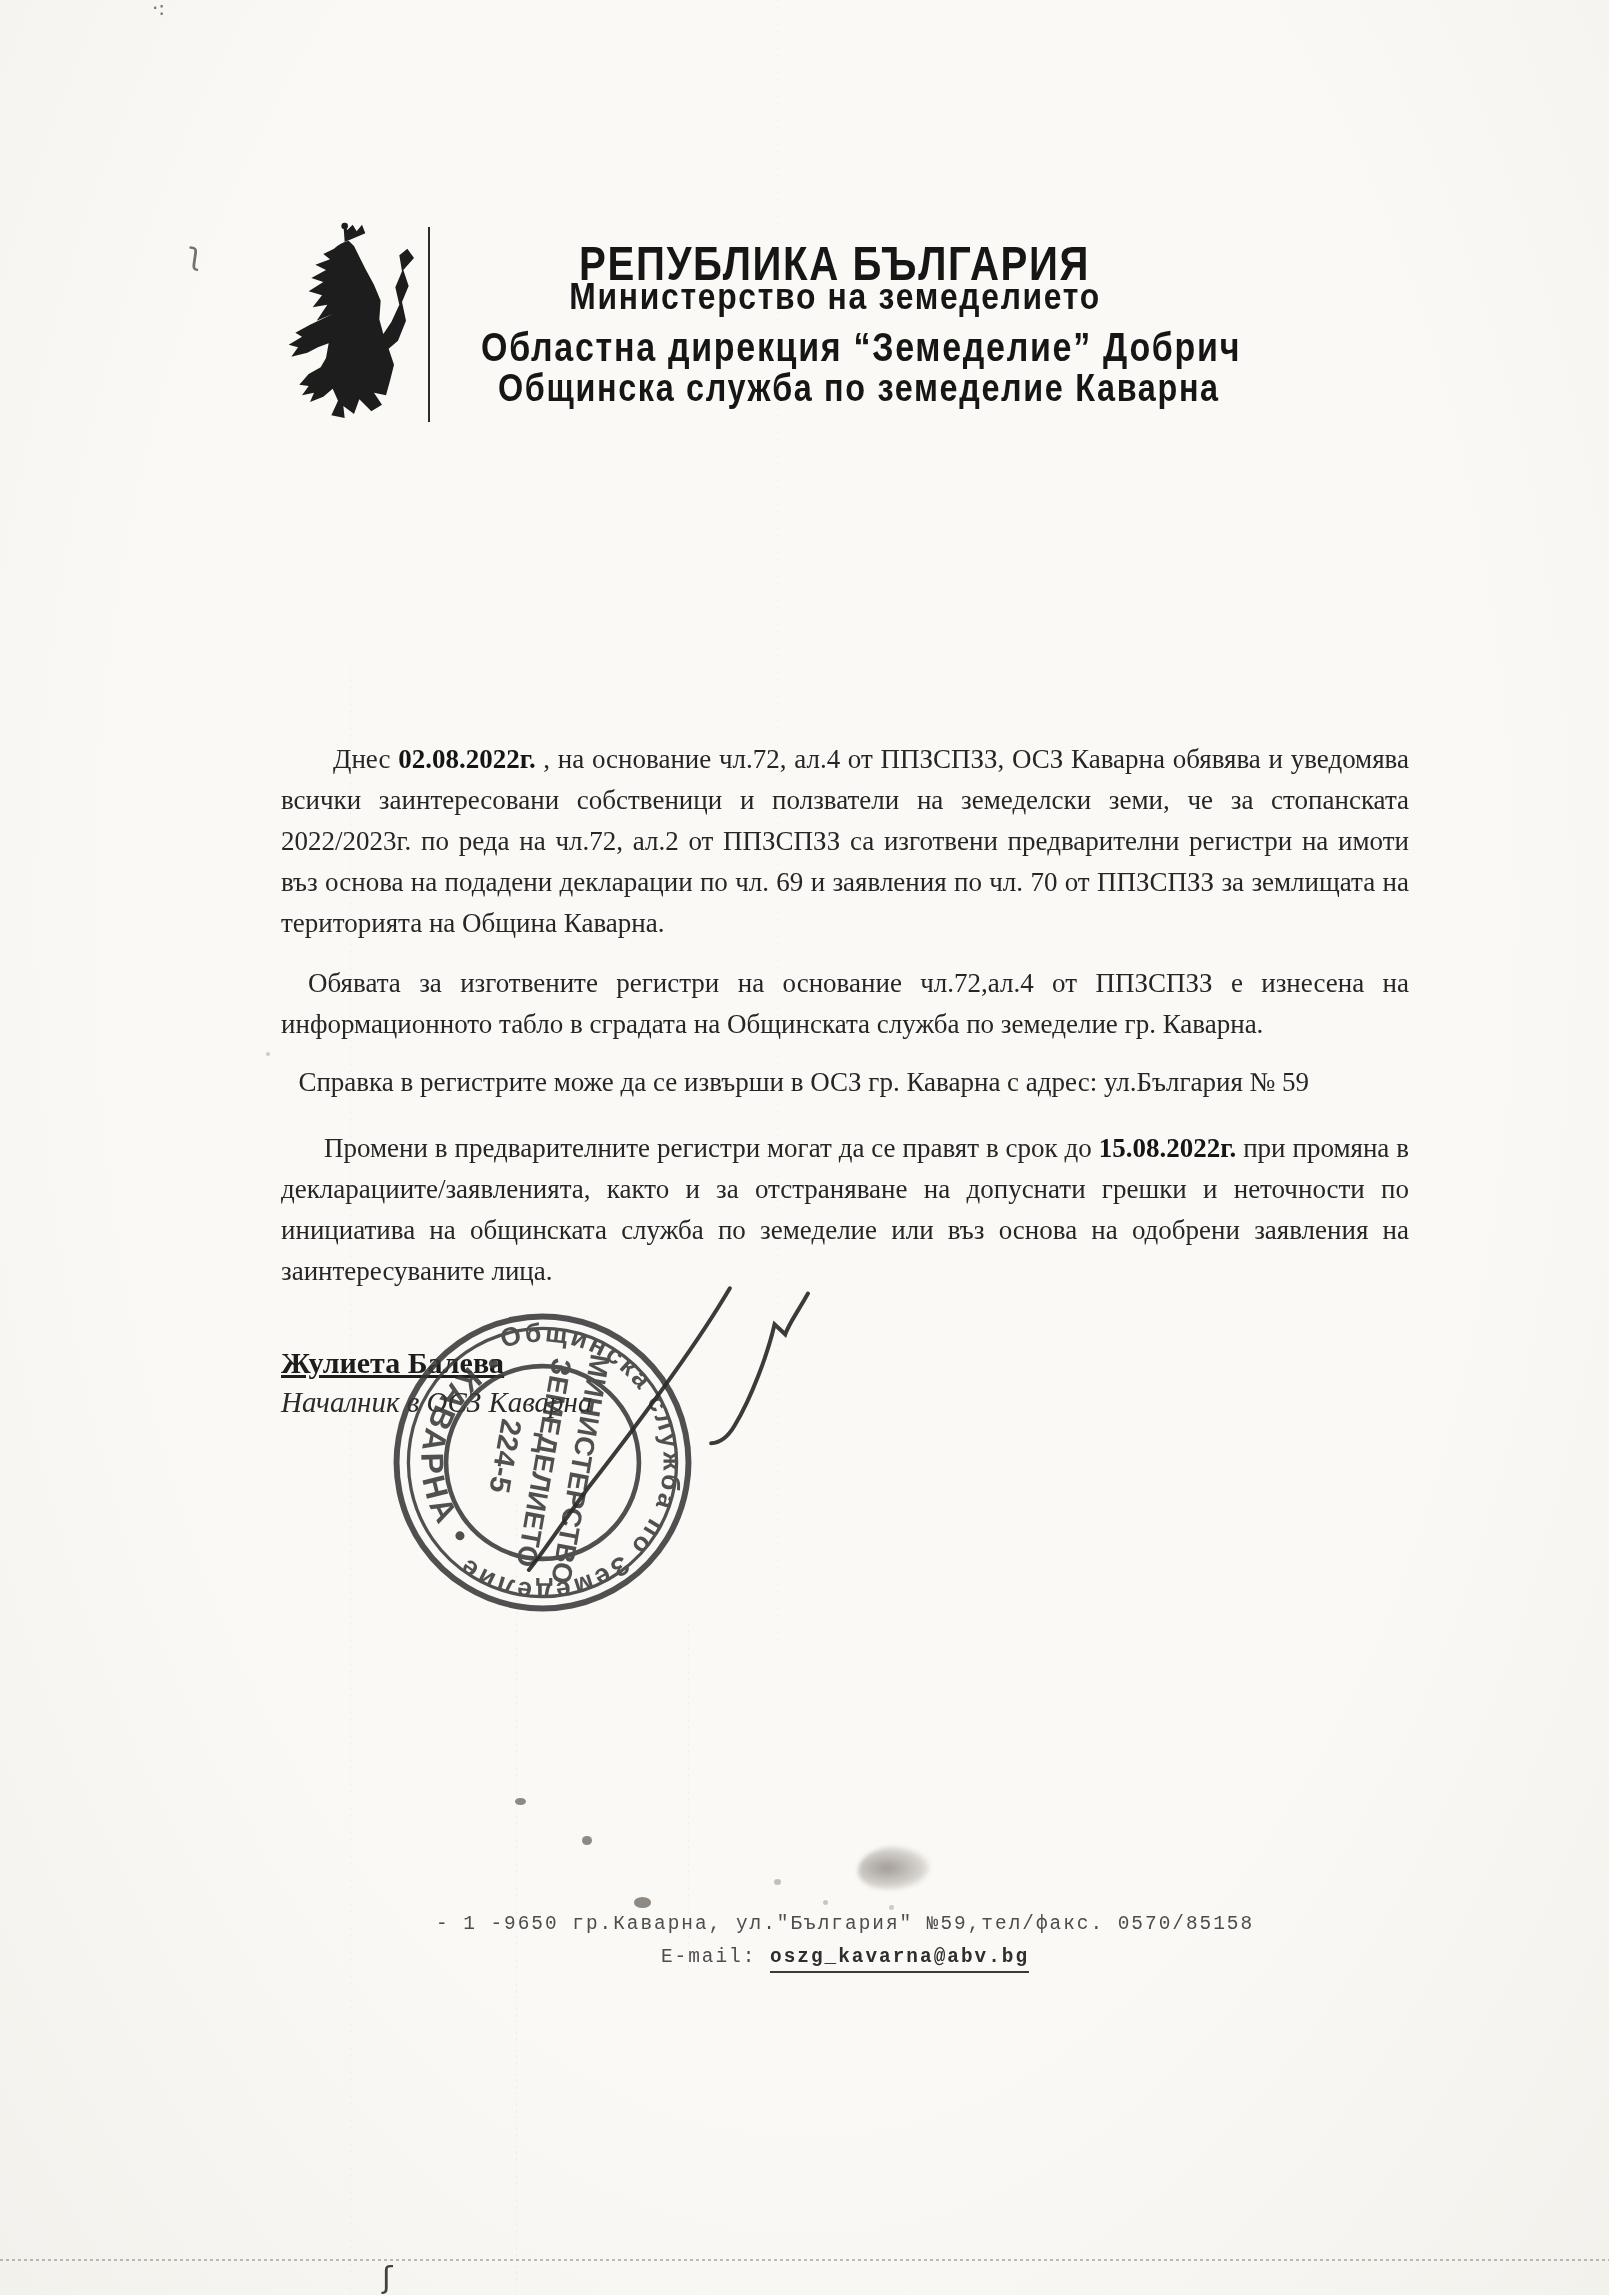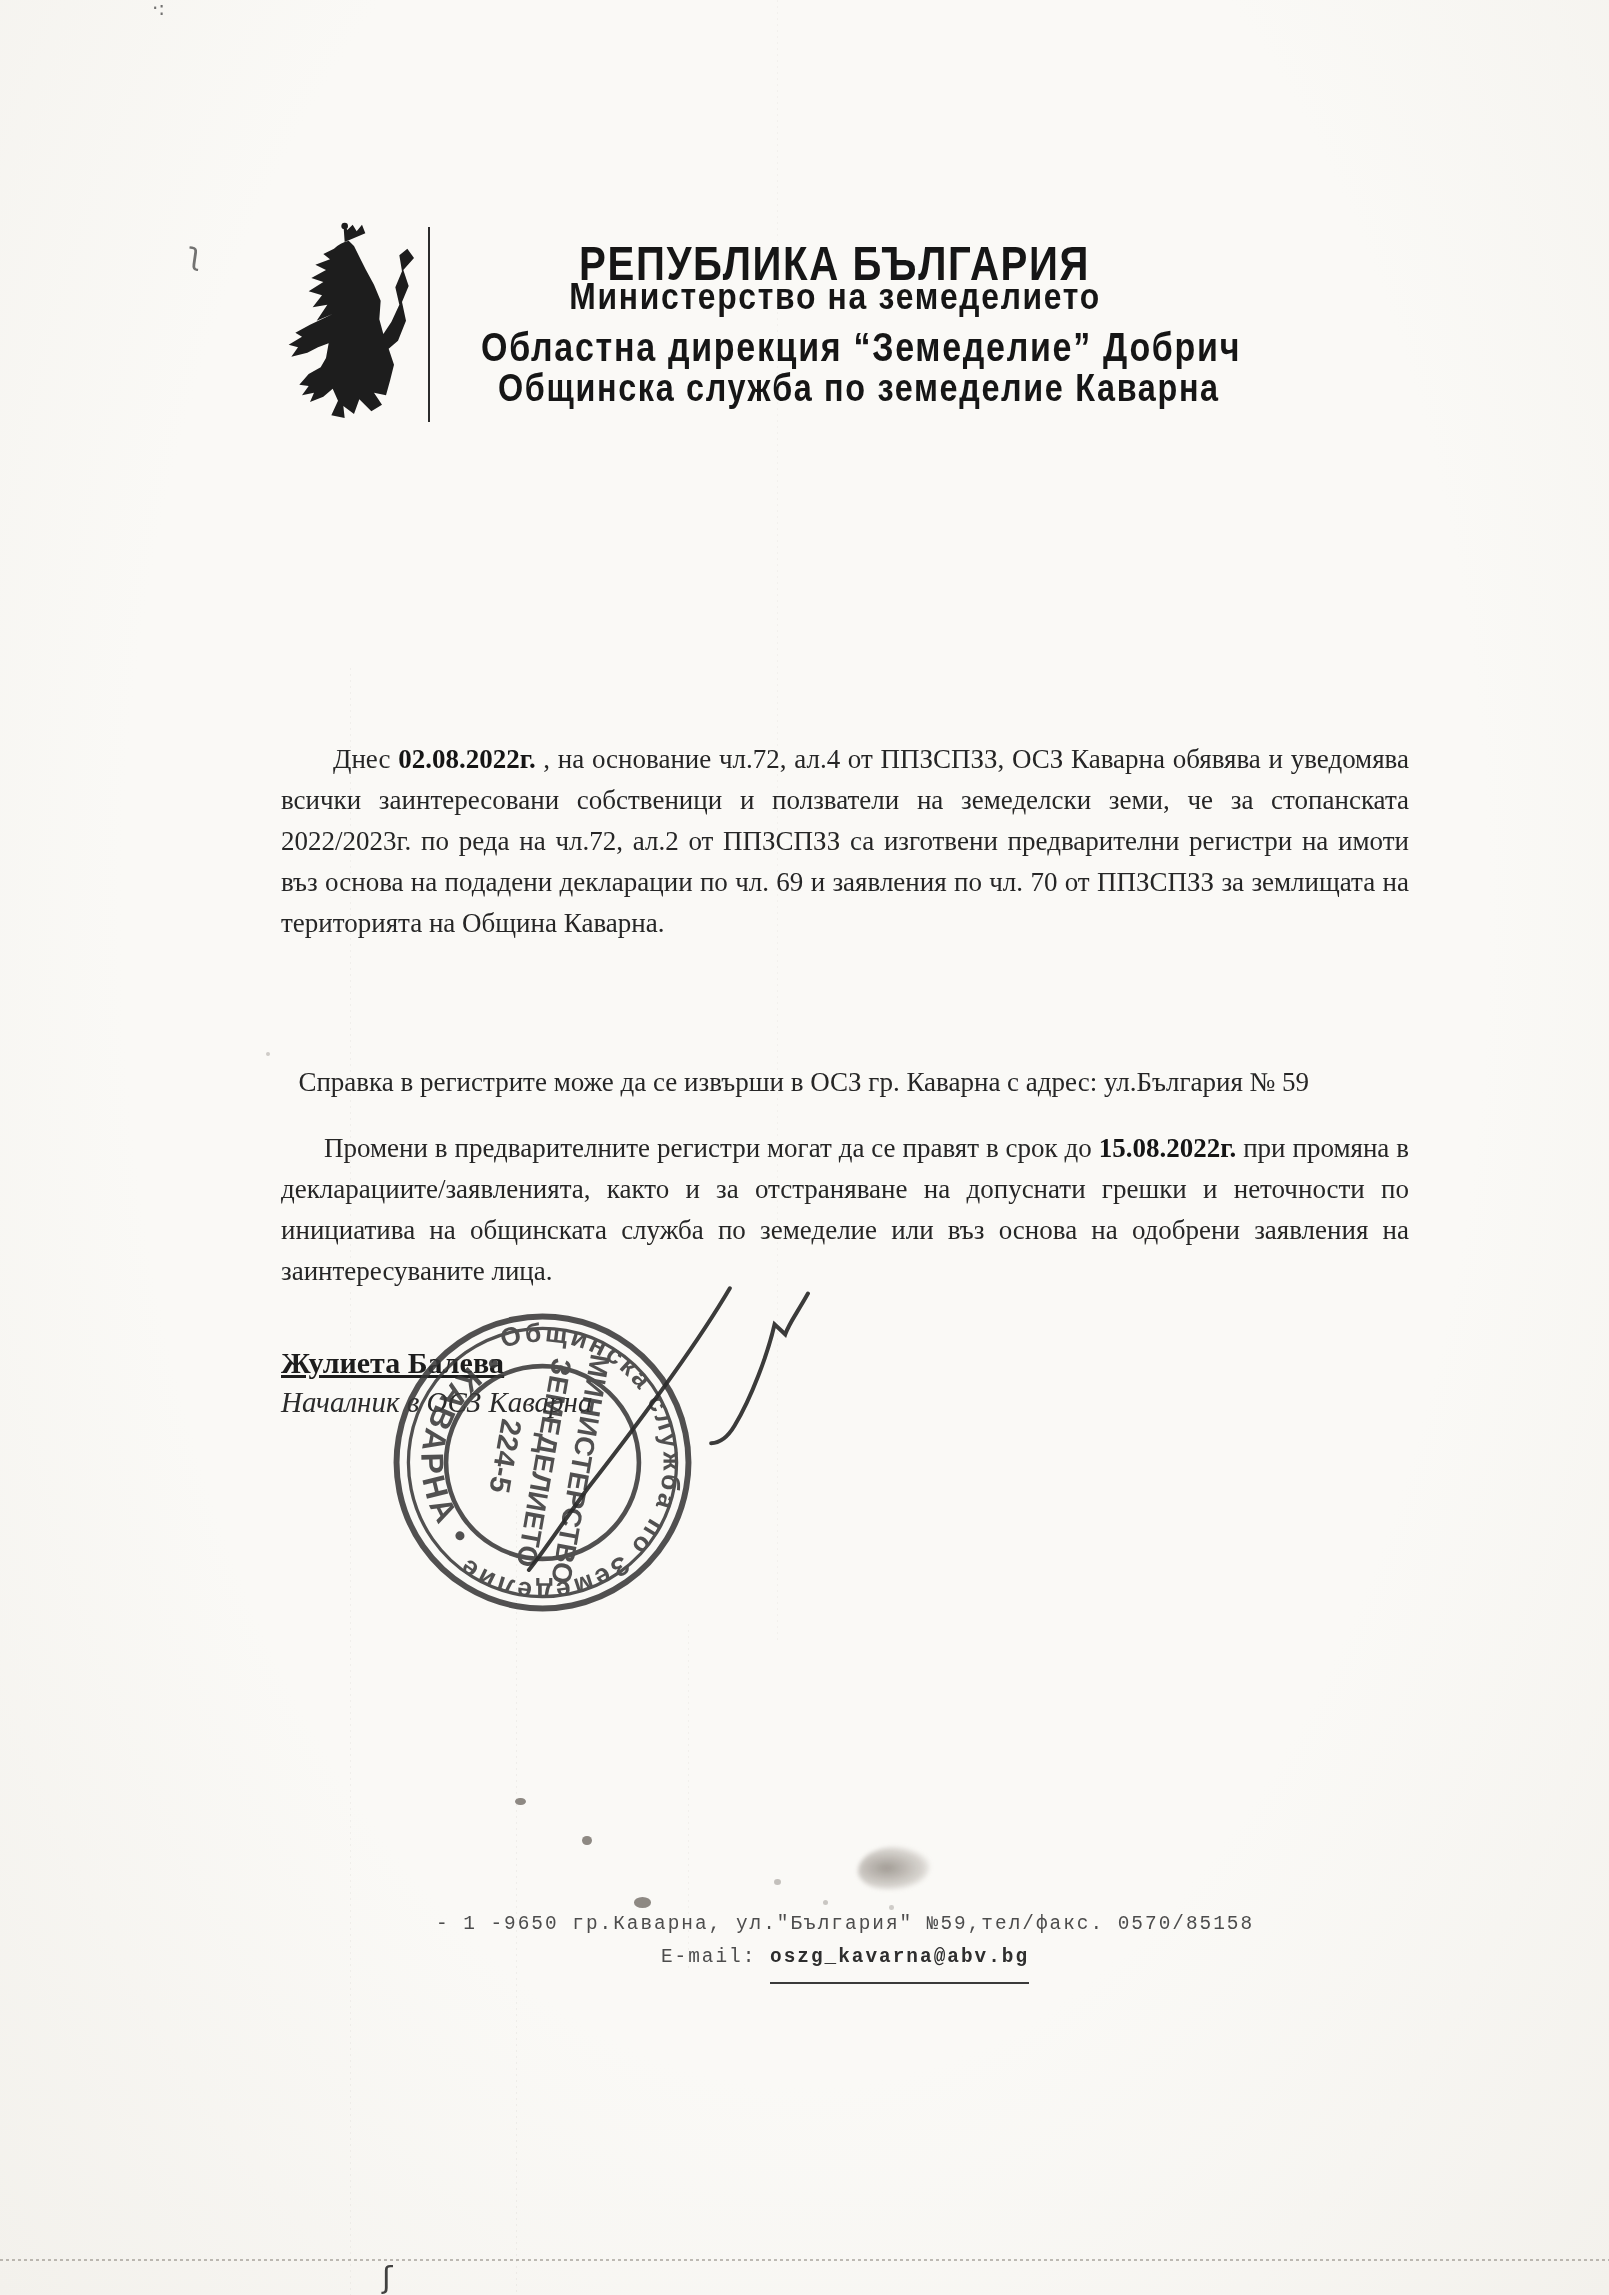--- a/index.html
+++ b/index.html
@@ -35,21 +35,21 @@
   
   .sig-name{position:absolute; left:281px; top:1346px; font-size:30px; font-weight:bold; color:#1d1d1d;text-decoration:underline;}
   .sig-role{position:absolute; left:281px; top:1386px; font-size:29px; font-style:italic; color:#2a2a2a;}
   .stamp{position:absolute; left:384px; top:1303px; width:317px; height:319px; opacity:.87; filter:blur(0.3px);}
   .signature{position:absolute; left:374px; top:1268px; width:474px; height:381px; opacity:.92;}
   
   .foot{position:absolute; left:281px; width:1128px; text-align:center;
         font-family:"Liberation Mono", monospace; color:#4d4d4d; white-space:nowrap;}
   .f1{top:1913px; font-size:19.4px; letter-spacing:2px;}
   .f2{top:1946px; font-size:19.4px; letter-spacing:2px;}
-  .f2 .email{font-weight:bold; color:#2e2e2e; border-bottom:2px solid #3a3a3a; padding-bottom:14px;}
+  .f2 .email{font-weight:bold; color:#2e2e2e; border-bottom:2px solid #3a3a3a; padding-bottom:3px;}
   
   .vfold{position:absolute; width:1.3px;
          background-image:repeating-linear-gradient(180deg, rgba(110,100,90,.55) 0 2px, transparent 2px 6px);}
   .vf1{left:350px; top:668px; height:1627px; opacity:.12;}
   .vf2{left:516px; top:1504px; height:792px; opacity:.14;}
   .vf3{left:688px; top:1624px; height:347px; opacity:.11;}
   .vf4{left:777px; top:0px; height:1644px; opacity:.10;}
   .hdash{position:absolute; left:0; top:2259px; width:1610px; height:2px; opacity:.55;
          background-image:repeating-linear-gradient(90deg, rgba(95,88,78,.7) 0 2.7px, transparent 2.7px 6px);}
   .smudge{position:absolute; border-radius:60% 40% 55% 45%; filter:blur(2px);}
@@ -85,20 +85,21 @@
     <div class="sep"></div>
     <div class="hline h1"><span>РЕПУБЛИКА БЪЛГАРИЯ</span></div>
     <div class="hline h2"><span>Министерство на земеделието</span></div>
     <div class="hline h3"><span>Областна дирекция “Земеделие” Добрич</span></div>
     <div class="hline h4"><span>Общинска служба по земеделие Каварна</span></div>
   </div>
 
 
   <p class="par p1"><span>Днес </span><b>02.08.2022г.</b><span> , на основание чл.72, ал.4 от ППЗСПЗЗ, ОСЗ Каварна обявява и уведомява всички заинтересовани собственици и ползватели на земеделски земи, че за стопанската 2022/2023г. по реда на чл.72, ал.2 от ППЗСПЗЗ са изготвени предварителни регистри на имоти въз основа на подадени декларации по чл. 69 и заявления по чл. 70 от ППЗСПЗЗ за землищата на територията на Община Каварна.</span></p>
 
+  <p class="par p2">Обявата за изготвените регистри на основание чл.72,ал.4 от ППЗСПЗЗ е изнесена на информационното табло в сградата на Общинската служба по земеделие гр. Каварна.</p>
 
   <p class="par p3">Справка в регистрите може да се извърши в ОСЗ  гр. Каварна с адрес: ул.България № 59</p>
 
   <p class="par p4"><span>Промени в предварителните регистри могат да се правят в срок до </span><b>15.08.2022г.</b><span> при промяна в декларациите/заявленията, както и за отстраняване на допуснати грешки и неточности по инициатива на общинската служба по земеделие или въз основа на одобрени заявления на заинтересуваните лица.</span></p>
 
   <div class="sig-name">Жулиета Балева</div>
   <div class="sig-role">Началник в ОСЗ Каварна</div>
 
   <svg class="stamp" viewBox="0 0 480 480" aria-hidden="true">
     <defs>

